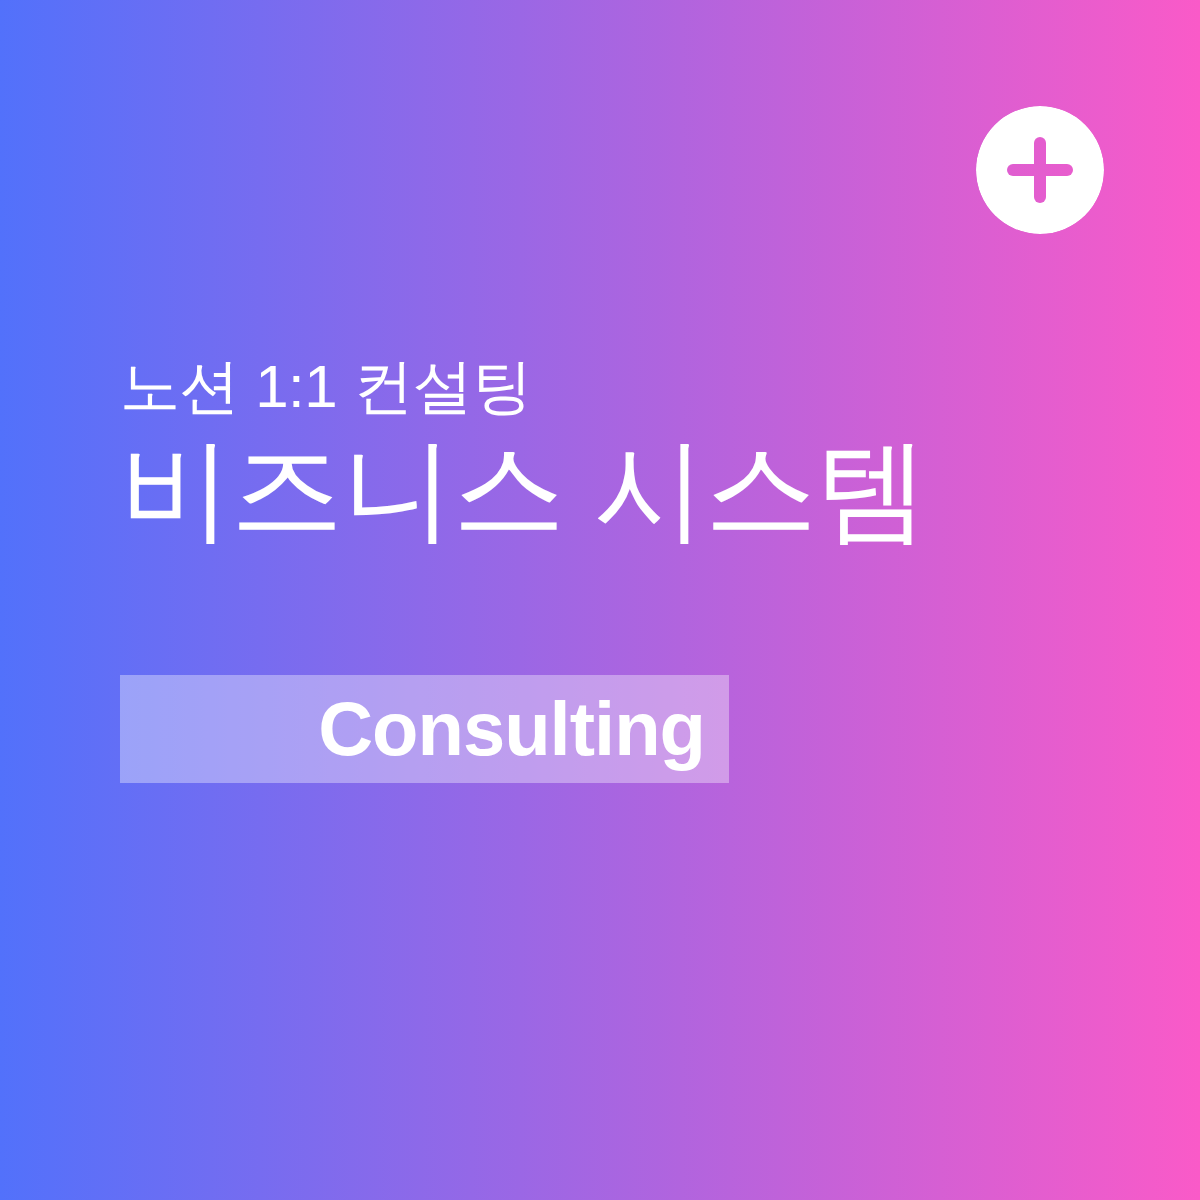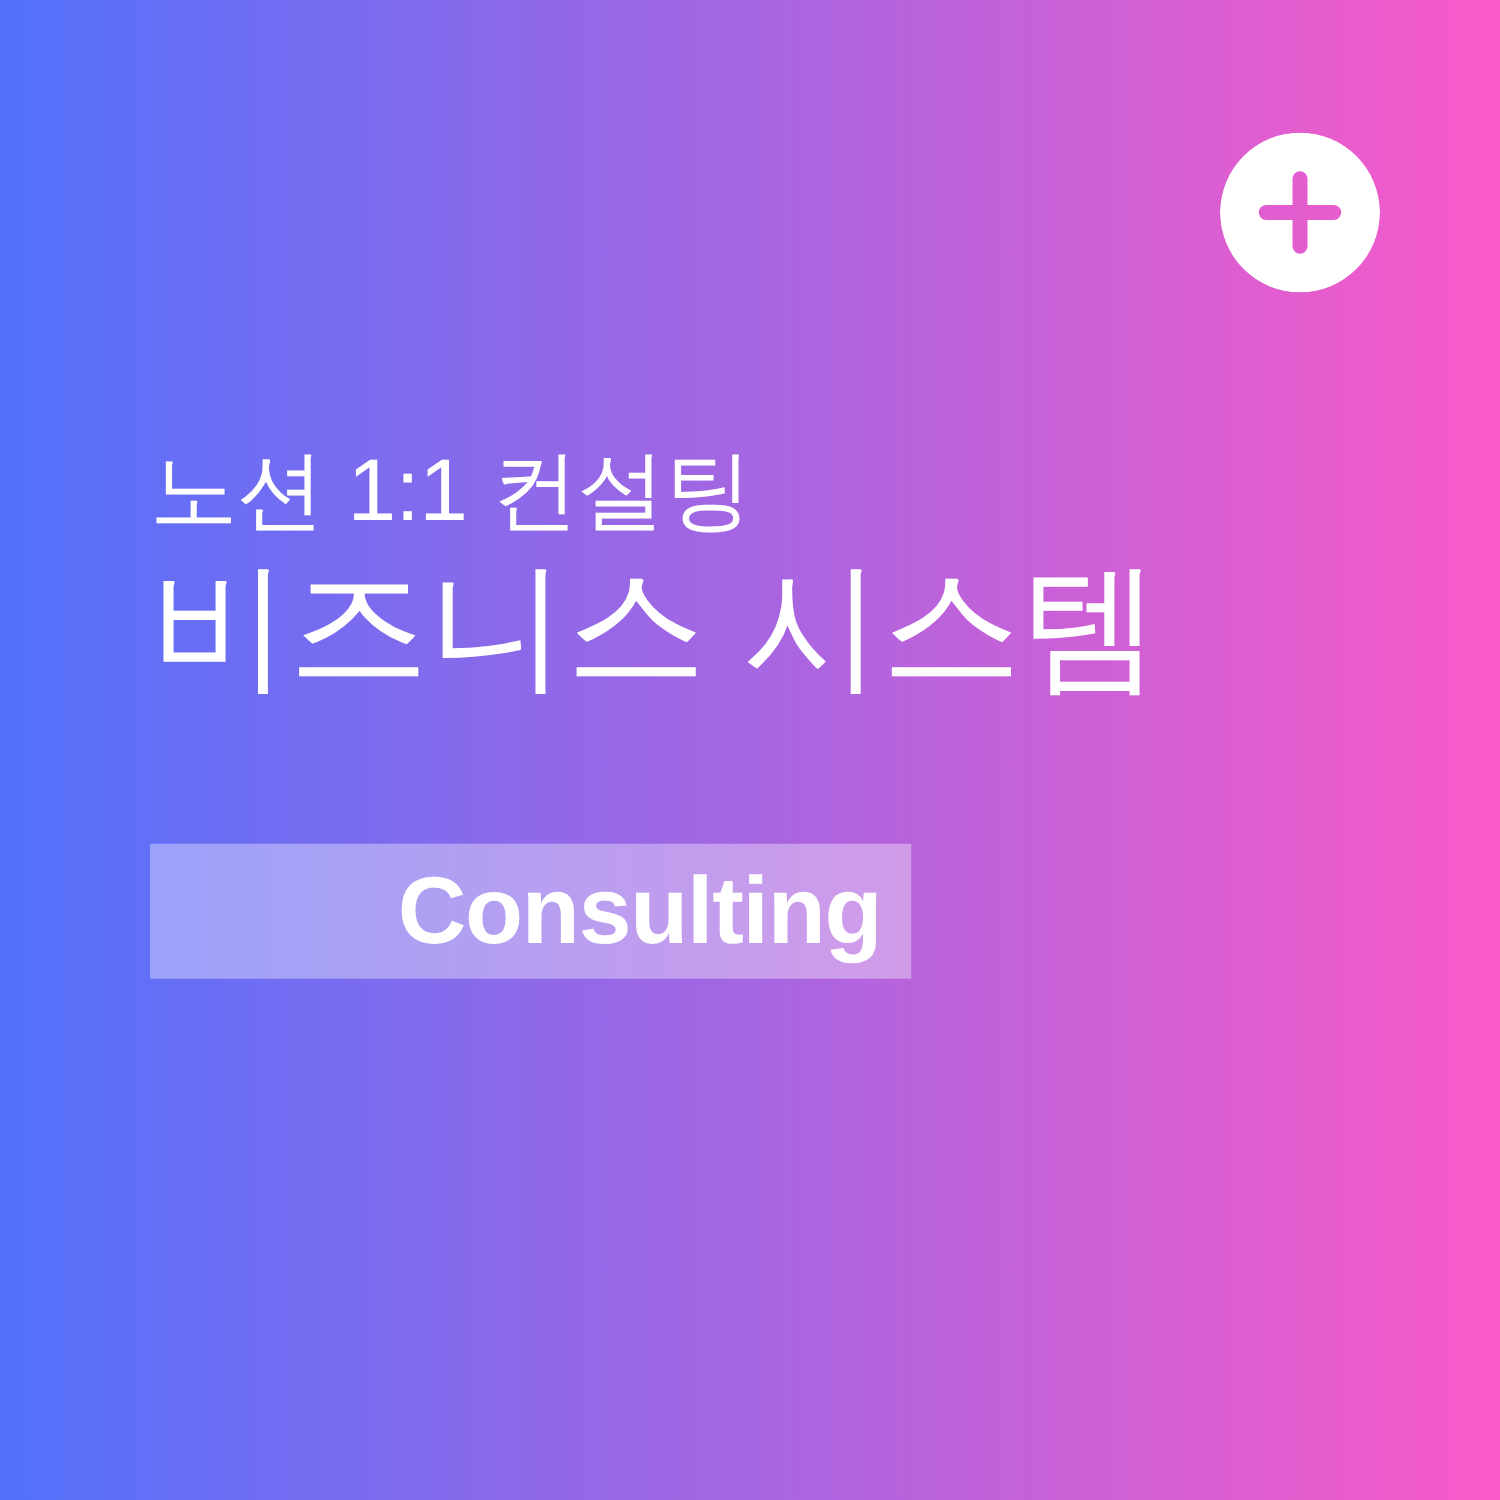--- a/index.html
+++ b/index.html
@@ -43,21 +43,21 @@
   .text-block {
     position: absolute;
     left: 120px;
     top: 352px;
     width: 1000px;
   }
 
   .headline-sub {
     margin: 0;
     color: #ffffff;
-    font-size: 70px;
+    font-size: 60px;
     font-weight: 300;
     line-height: 1.16;
     letter-spacing: -0.5px;
     white-space: nowrap;
   }
 
   .headline-main {
     margin: 0;
     margin-top: 6px;
     color: #ffffff;

